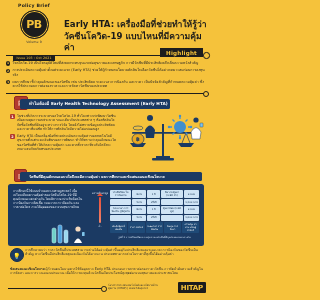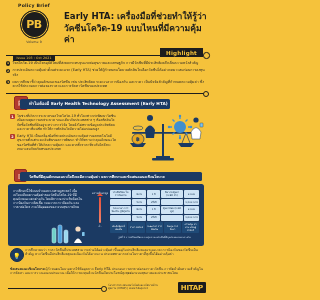--- a/index.html
+++ b/index.html
@@ -23,21 +23,21 @@
     border:1.4px solid #1d1d1d;box-shadow:0 0 0 1px #f5c23b inset;
   }
   .pb-logo span{color:#f5c23b;font-size:11px;font-weight:bold;letter-spacing:-.4px;}
   .pb-vol{font-size:3.2px;color:#3a3a3a;margin-top:1.5px;letter-spacing:.1px;}
   .pb-issue{
     display:inline-block;background:#1d1d1d;color:#f5c23b;
     font-size:3.2px;padding:1.2px 3px;margin-top:1.2px;letter-spacing:.1px;
     white-space:nowrap;
   }
   .title{
-    position:absolute;left:64px;top:11px;width:144px;
+    position:absolute;left:64px;top:19px;width:144px;
     font-size:8.6px;line-height:11.5px;font-weight:bold;color:#1a1a1a;
   }
   .title .en{font-weight:bold;}
 
   
   .hl-rule{position:absolute;left:6px;top:54.5px;width:200px;height:1px;background:#1d1d1d;}
   .hl-dot{position:absolute;left:203px;top:52px;width:4.5px;height:4.5px;border-radius:50%;
     background:#f5c23b;border:1.1px solid #1d1d1d;}
   .hl-badge{
     position:absolute;right:9px;top:48px;background:#1d1d1d;color:#f5c23b;

